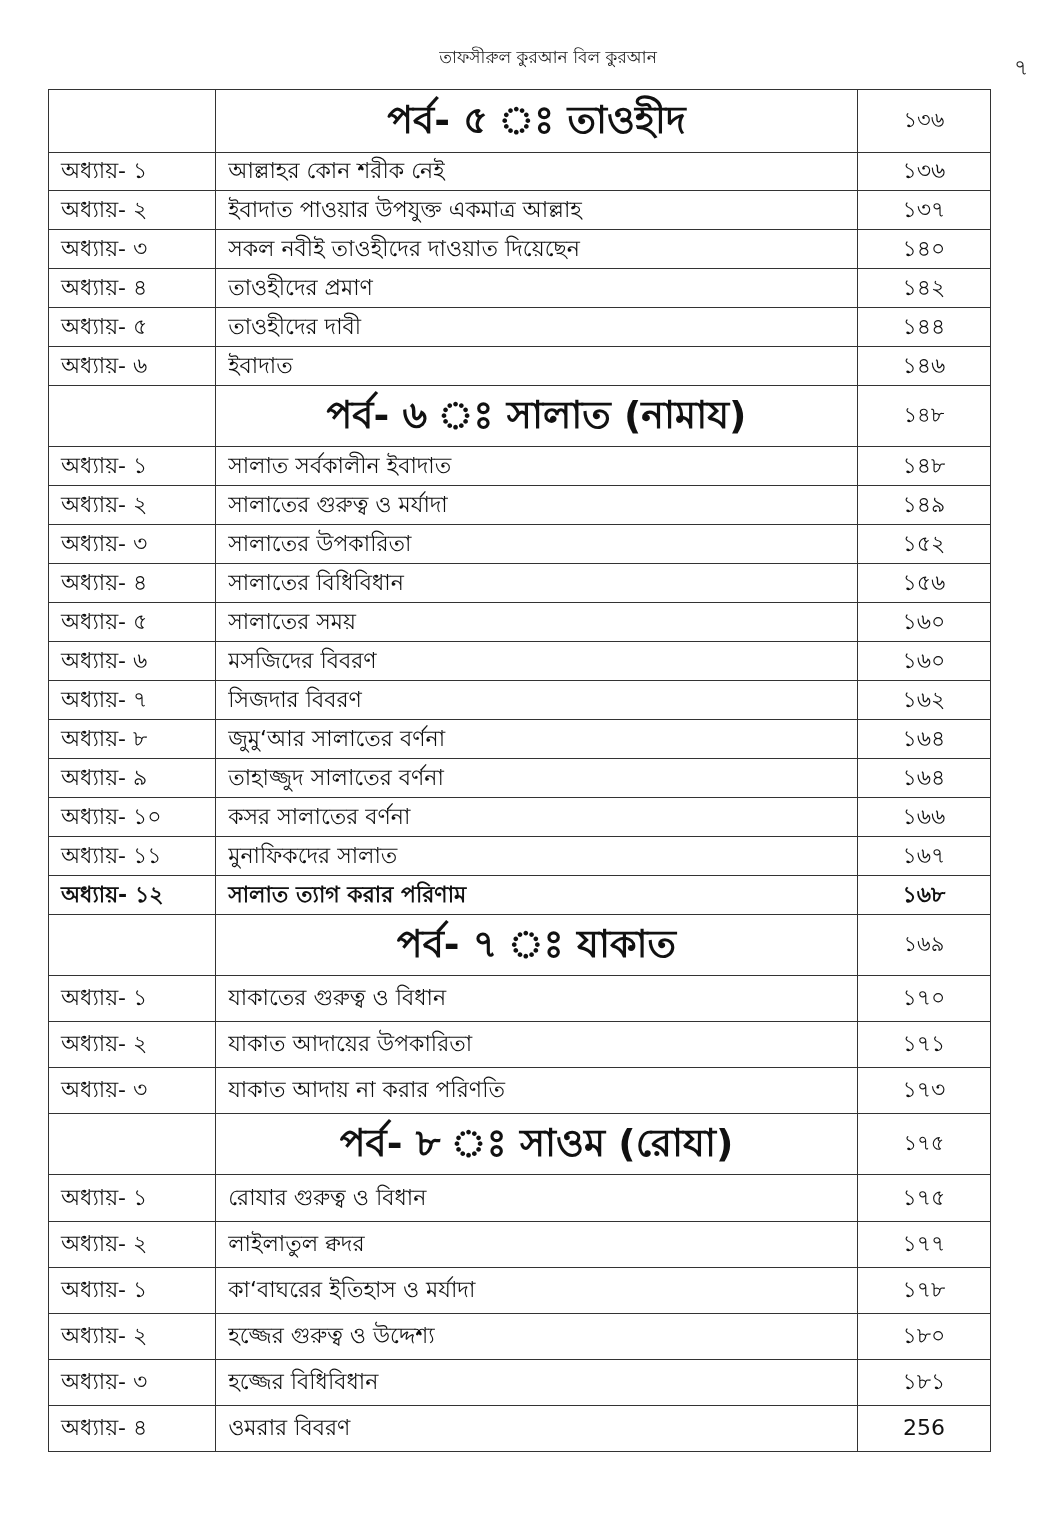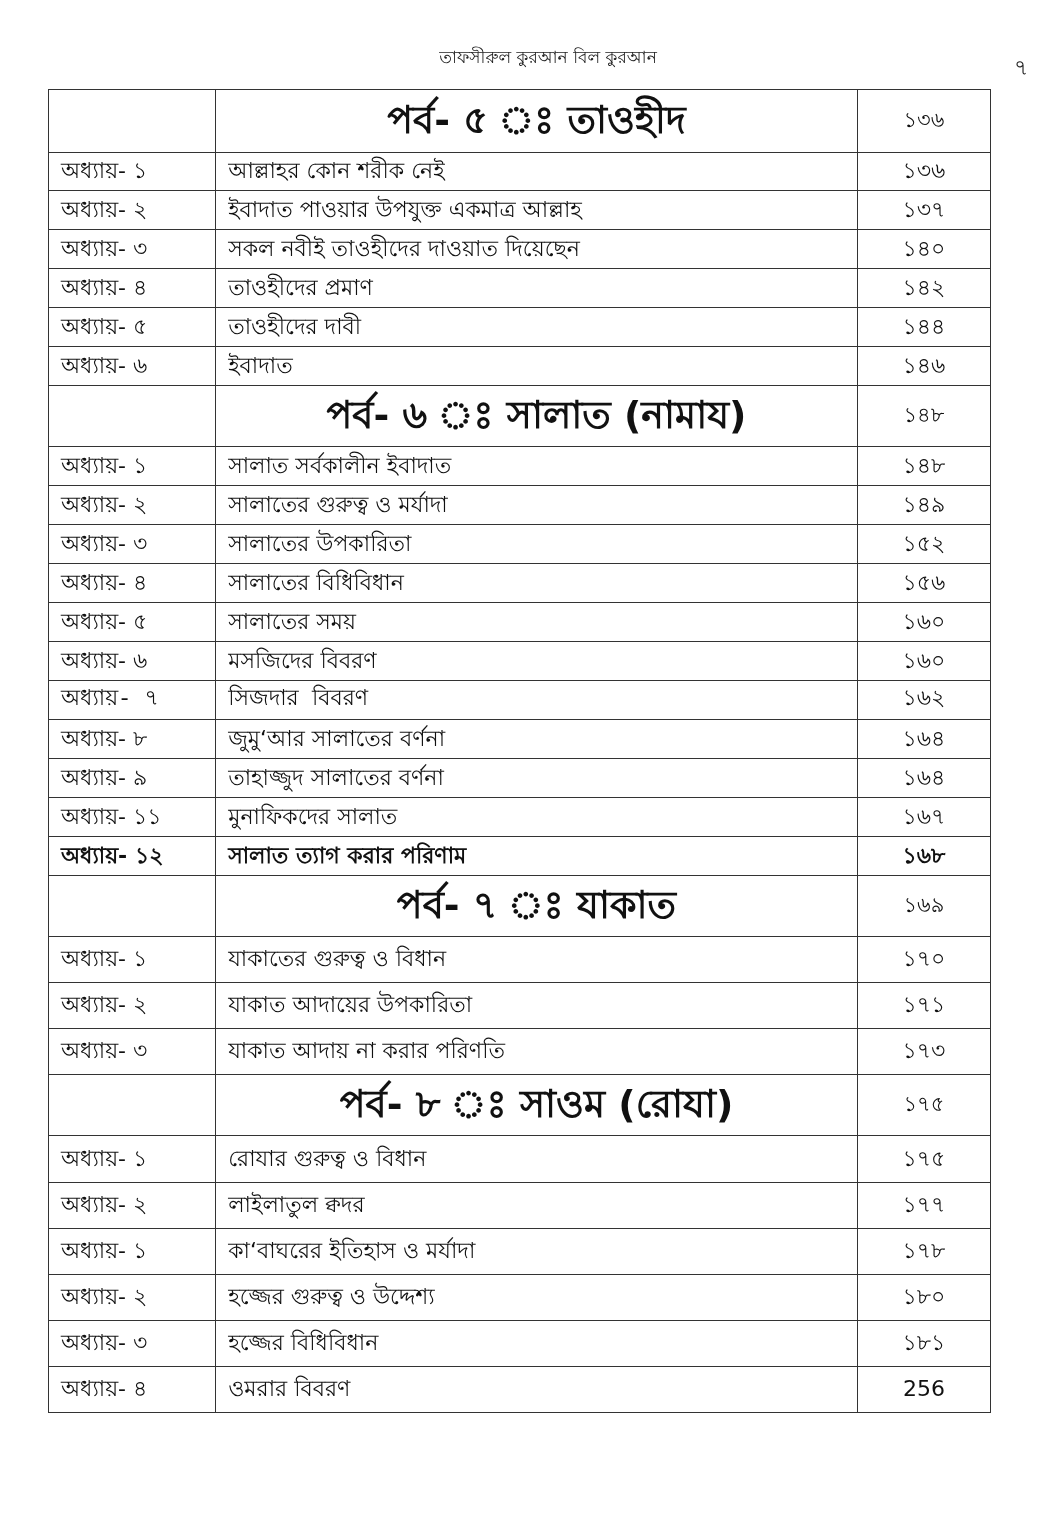--- a/index.html
+++ b/index.html
@@ -109,34 +109,39 @@
       <tr style="height: 39px;">
     <td class="chapter-cell">অধ্যায়- ৫</td>
     <td class="title-cell">সালাতের সময়</td>
     <td class="page-cell">১৬০</td>
   </tr>
       <tr style="height: 39px;">
     <td class="chapter-cell">অধ্যায়- ৬</td>
     <td class="title-cell">মসজিদের বিবরণ</td>
     <td class="page-cell">১৬০</td>
   </tr>
-      <tr style="height: 39px; font-family: Liberation Mono, monospace;">
+      <tr style="height: 39px;">
     <td class="chapter-cell">অধ্যায়- ৭</td>
     <td class="title-cell">সিজদার বিবরণ</td>
     <td class="page-cell">১৬২</td>
   </tr>
       <tr style="height: 39px;">
     <td class="chapter-cell">অধ্যায়- ৮</td>
     <td class="title-cell">জুমু‘আর সালাতের বর্ণনা</td>
     <td class="page-cell">১৬৪</td>
   </tr>
       <tr style="height: 39px;">
     <td class="chapter-cell">অধ্যায়- ৯</td>
     <td class="title-cell">তাহাজ্জুদ সালাতের বর্ণনা</td>
     <td class="page-cell">১৬৪</td>
+  </tr>
+      <tr style="height: 39px;">
+    <td class="chapter-cell">অধ্যায়- ১০</td>
+    <td class="title-cell">কসর সালাতের বর্ণনা</td>
+    <td class="page-cell">১৬৬</td>
   </tr>
       <tr style="height: 39px;">
     <td class="chapter-cell">অধ্যায়- ১১</td>
     <td class="title-cell">মুনাফিকদের সালাত</td>
     <td class="page-cell">১৬৭</td>
   </tr>
       <tr style="height: 39px; font-weight: bold;">
     <td class="chapter-cell">অধ্যায়- ১২</td>
     <td class="title-cell">সালাত ত্যাগ করার পরিণাম</td>
     <td class="page-cell">১৬৮</td>

